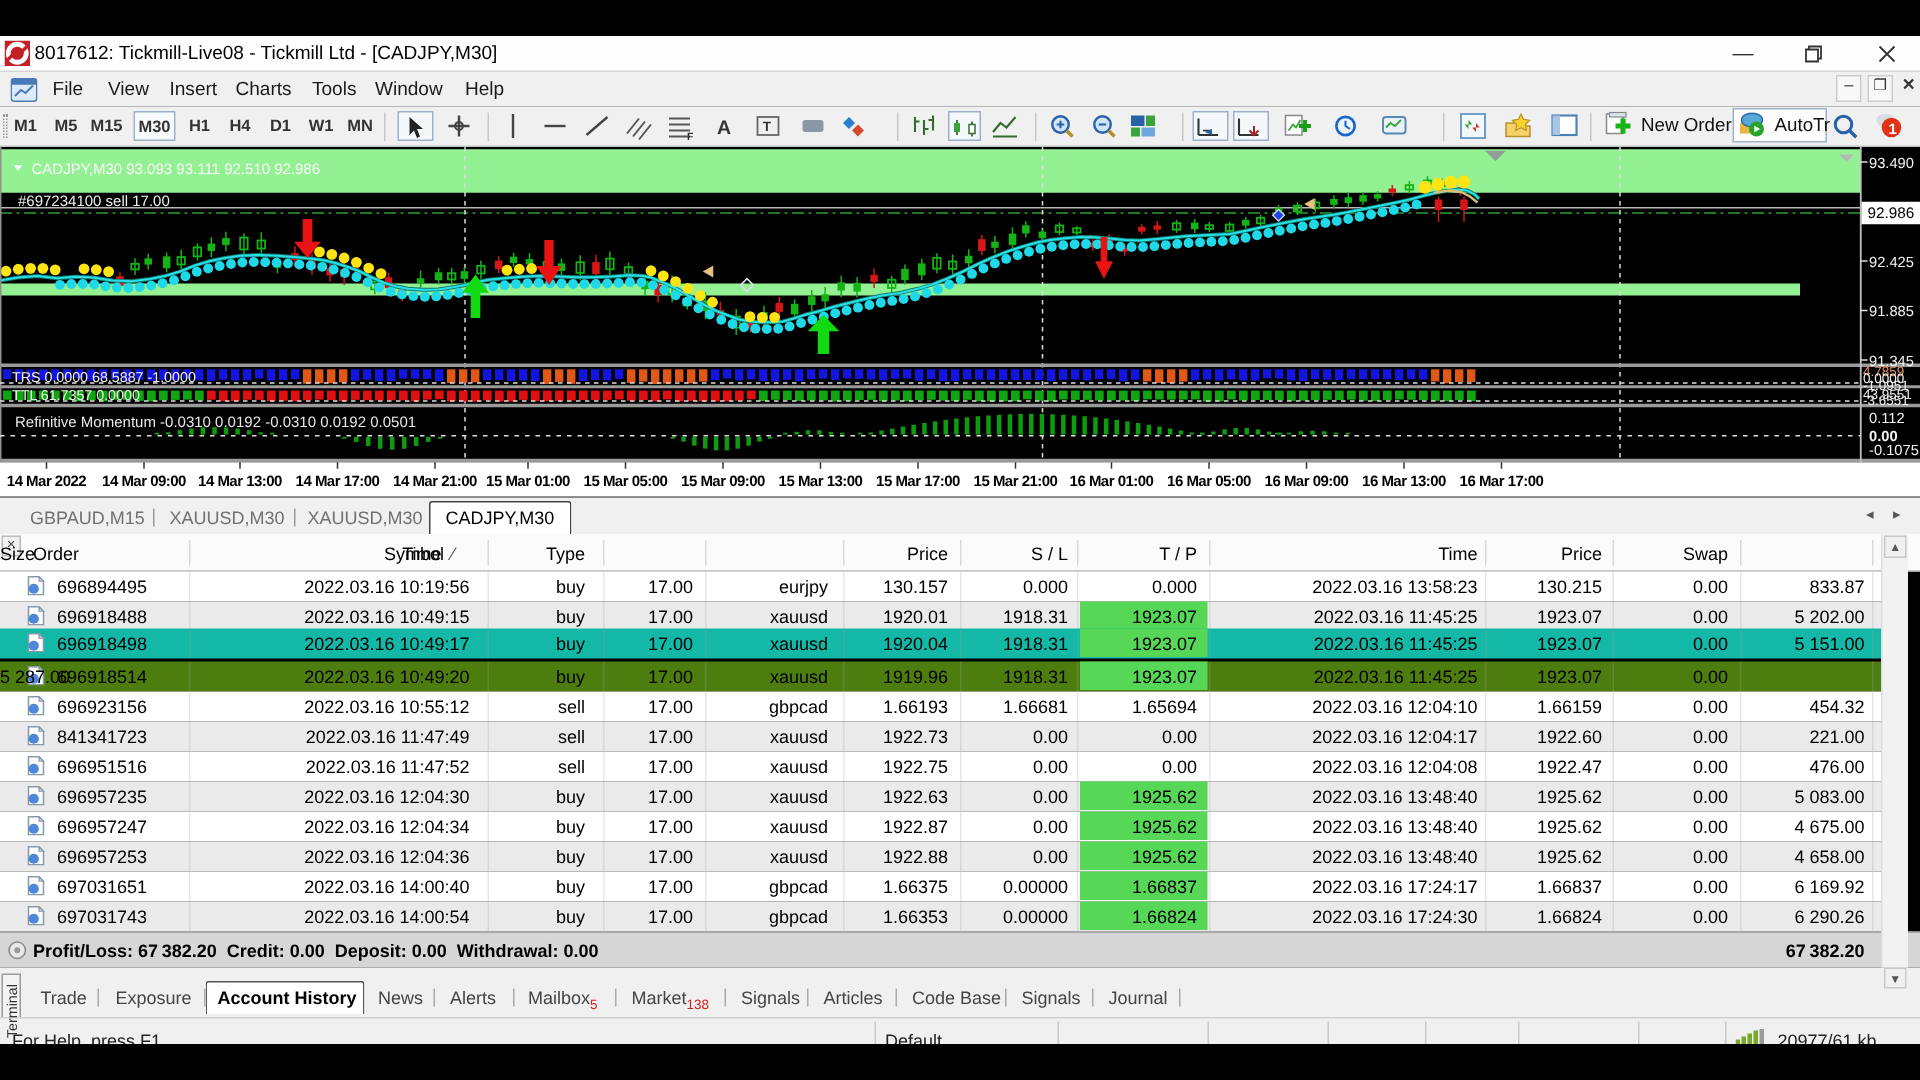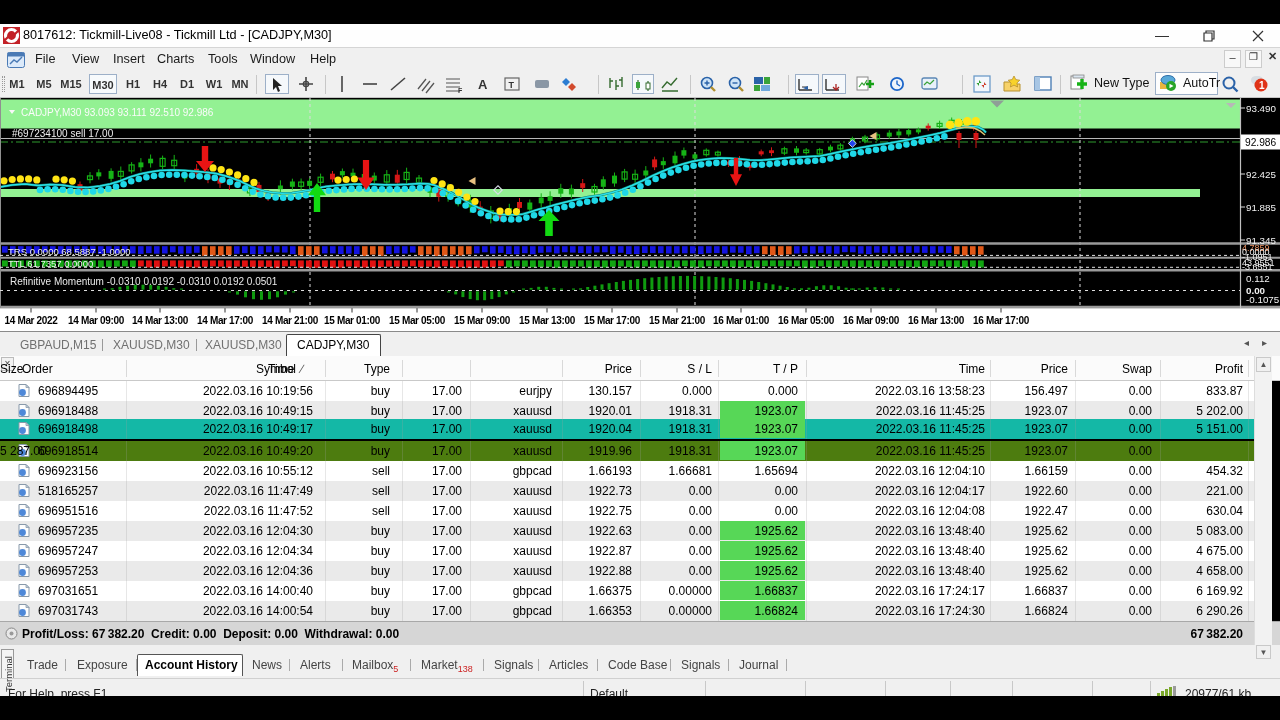--- a/index.html
+++ b/index.html
@@ -162,21 +162,21 @@
     <span style="position:absolute;left:1033px;top:3px;width:22px;height:20px;"><svg width="20" height="20" viewBox="0 0 20 20">
         <rect x="2" y="3" width="16" height="13" fill="#fff" stroke="#4d7fb5" stroke-width="1.4"></rect>
         <rect x="2" y="3" width="5" height="13" fill="#a8c6e4"></rect>
       </svg></span>
     <i class="vsep" style="left:1060px"></i>
     <span style="position:absolute;left:1068px;top:3px;width:24px;height:20px;"><svg width="20" height="20" viewBox="0 0 20 20">
         <rect x="3" y="2" width="11" height="13" fill="#fff" stroke="#888"></rect>
         <rect x="5" y="1" width="11" height="3" fill="#d9e4ef" stroke="#888" stroke-width="0.8"></rect>
         <path d="M9 10 h10 M14 5 v10" stroke="#17b317" stroke-width="3.4"></path>
       </svg></span>
-    <span style="position:absolute;left:1094px;top:5px;font-size:12.5px;color:#111;font-weight:normal">New Type</span>
+    <span style="position:absolute;left:1094px;top:5px;font-size:12.5px;color:#111;font-weight:normal">New Order</span>
     <span style="position:absolute;left:1155px;top:1px;width:63px;height:23px;border:1px solid #9db0c8;background:#fdfdfd"></span>
     <span style="position:absolute;left:1158px;top:2px;width:22px;height:20px;"><svg width="20" height="20" viewBox="0 0 20 20">
         <path d="M2 9 h10 v7 H2z" fill="#e9b53f"></path>
         <ellipse cx="10" cy="7" rx="7" ry="4.5" fill="#58a8d8" stroke="#2d6da8"></ellipse>
         <circle cx="13" cy="13" r="5" fill="#28a428"></circle>
         <path d="M11.5 10.8 l4 2.2 -4 2.2z" fill="#fff"></path>
       </svg></span>
     <span style="position:absolute;left:1183px;top:5px;font-size:12.5px;color:#111;font-weight:normal">AutoTr</span>
     <span style="position:absolute;left:1220px;top:3px;width:22px;height:20px;"><svg width="20" height="20" viewBox="0 0 20 20">
         <circle cx="9" cy="9" r="5.5" fill="none" stroke="#2a62a8" stroke-width="2"></circle>
@@ -953,21 +953,20 @@
   <span style="position:absolute;left:0;width:390px;top:6px;text-align:right;display:inline-block">Type</span>
     <span style="position:absolute;left:0;width:303px;top:6px;text-align:right;display:inline-block">Time&nbsp;&nbsp;<span style="color:#555">∕</span></span>
     <span style="position:absolute;left:0;width:462px;top:6px;text-align:left;display:inline-block">Size</span>
     <span style="position:absolute;left:0;width:552px;top:6px;text-align:center;display:inline-block">Symbol</span>
     <span style="position:absolute;left:0;width:632px;top:6px;text-align:right;display:inline-block">Price</span>
     <span style="position:absolute;left:0;width:798px;top:6px;text-align:right;display:inline-block">T / P</span>
     <span style="position:absolute;left:0;width:712px;top:6px;text-align:right;display:inline-block">S / L</span>
     <span style="position:absolute;left:0;width:985px;top:6px;text-align:right;display:inline-block">Time</span>
     <span style="position:absolute;left:0;width:1068px;top:6px;text-align:right;display:inline-block">Price</span>
     <span style="position:absolute;left:0;width:1152px;top:6px;text-align:right;display:inline-block">Swap</span>
-    <span style="position:absolute;left:0;width:1243px;top:6px;text-align:right;display:inline-block">Profit</span>
     <i style="position:absolute;left:126px;top:4px;width:1px;height:17px;background:#d9d9d9"></i>
     <i style="position:absolute;left:325px;top:4px;width:1px;height:17px;background:#d9d9d9"></i>
     <i style="position:absolute;left:402px;top:4px;width:1px;height:17px;background:#d9d9d9"></i>
     <i style="position:absolute;left:470px;top:4px;width:1px;height:17px;background:#d9d9d9"></i>
     <i style="position:absolute;left:562px;top:4px;width:1px;height:17px;background:#d9d9d9"></i>
     <i style="position:absolute;left:640px;top:4px;width:1px;height:17px;background:#d9d9d9"></i>
     <i style="position:absolute;left:718px;top:4px;width:1px;height:17px;background:#d9d9d9"></i>
     <i style="position:absolute;left:806px;top:4px;width:1px;height:17px;background:#d9d9d9"></i>
     <i style="position:absolute;left:990px;top:4px;width:1px;height:17px;background:#d9d9d9"></i>
     <i style="position:absolute;left:1075px;top:4px;width:1px;height:17px;background:#d9d9d9"></i>
@@ -983,21 +982,21 @@
     </svg>
     <span style="position:absolute;left:38px;top:3px">696894495</span>
     <span style="position:absolute;left:0;width:313px;top:3px;text-align:right;display:inline-block">2022.03.16 10:19:56</span>
     <span style="position:absolute;left:0;width:390px;top:3px;text-align:right;display:inline-block">buy</span>
     <span style="position:absolute;left:0;width:462px;top:3px;text-align:right;display:inline-block">17.00</span>
     <span style="position:absolute;left:0;width:552px;top:3px;text-align:right;display:inline-block">eurjpy</span>
     <span style="position:absolute;left:0;width:632px;top:3px;text-align:right;display:inline-block">130.157</span>
     <span style="position:absolute;left:0;width:712px;top:3px;text-align:right;display:inline-block">0.000</span>
     <span style="position:absolute;left:0;width:798px;top:3px;text-align:right;display:inline-block">0.000</span>
     <span style="position:absolute;left:0;width:985px;top:3px;text-align:right;display:inline-block">2022.03.16 13:58:23</span>
-    <span style="position:absolute;left:0;width:1068px;top:3px;text-align:right;display:inline-block">156.497</span>
+    <span style="position:absolute;left:0;width:1068px;top:3px;text-align:right;display:inline-block">130.215</span>
     <span style="position:absolute;left:0;width:1152px;top:3px;text-align:right;display:inline-block">0.00</span>
     <span style="position:absolute;left:0;width:1243px;top:3px;text-align:right;display:inline-block">833.87</span>
     <i style="position:absolute;left:126px;top:0;width:1px;height:20px;background:rgba(160,160,160,0.25)"></i>
     <i style="position:absolute;left:325px;top:0;width:1px;height:20px;background:rgba(160,160,160,0.25)"></i>
     <i style="position:absolute;left:402px;top:0;width:1px;height:20px;background:rgba(160,160,160,0.25)"></i>
     <i style="position:absolute;left:470px;top:0;width:1px;height:20px;background:rgba(160,160,160,0.25)"></i>
     <i style="position:absolute;left:562px;top:0;width:1px;height:20px;background:rgba(160,160,160,0.25)"></i>
     <i style="position:absolute;left:640px;top:0;width:1px;height:20px;background:rgba(160,160,160,0.25)"></i>
     <i style="position:absolute;left:718px;top:0;width:1px;height:20px;background:rgba(160,160,160,0.25)"></i>
     <i style="position:absolute;left:806px;top:0;width:1px;height:20px;background:rgba(160,160,160,0.25)"></i>
@@ -1132,21 +1131,21 @@
     <i style="position:absolute;left:1075px;top:0;width:1px;height:20px;background:rgba(160,160,160,0.25)"></i>
     <i style="position:absolute;left:1160px;top:0;width:1px;height:20px;background:rgba(160,160,160,0.25)"></i>
     <i style="position:absolute;left:1248px;top:0;width:1px;height:20px;background:rgba(160,160,160,0.25)"></i>
   </div>
 <div class="rw" style="top:481px;background:#eaeaea">
     <svg width="12" height="13" viewBox="0 0 12 13" style="position:absolute;left:18px;top:3px">
       <path d="M1 .5 h7 l3 3 v9 h-10 z" fill="#fdfdfd" stroke="#8899aa" stroke-width="1"></path>
       <path d="M8 .5 v3 h3 z" fill="#cdd8e2" stroke="#8899aa" stroke-width="0.8"></path>
       <circle cx="4.5" cy="8.5" r="3.4" fill="#3b7bd4" opacity="0.9"></circle>
     </svg>
-    <span style="position:absolute;left:38px;top:3px">518165257</span>
+    <span style="position:absolute;left:38px;top:3px">841341723</span>
     <span style="position:absolute;left:0;width:313px;top:3px;text-align:right;display:inline-block">2022.03.16 11:47:49</span>
     <span style="position:absolute;left:0;width:390px;top:3px;text-align:right;display:inline-block">sell</span>
     <span style="position:absolute;left:0;width:462px;top:3px;text-align:right;display:inline-block">17.00</span>
     <span style="position:absolute;left:0;width:552px;top:3px;text-align:right;display:inline-block">xauusd</span>
     <span style="position:absolute;left:0;width:632px;top:3px;text-align:right;display:inline-block">1922.73</span>
     <span style="position:absolute;left:0;width:712px;top:3px;text-align:right;display:inline-block">0.00</span>
     <span style="position:absolute;left:0;width:798px;top:3px;text-align:right;display:inline-block">0.00</span>
     <span style="position:absolute;left:0;width:985px;top:3px;text-align:right;display:inline-block">2022.03.16 12:04:17</span>
     <span style="position:absolute;left:0;width:1068px;top:3px;text-align:right;display:inline-block">1922.60</span>
     <span style="position:absolute;left:0;width:1152px;top:3px;text-align:right;display:inline-block">0.00</span>
@@ -1174,21 +1173,21 @@
     <span style="position:absolute;left:0;width:313px;top:3px;text-align:right;display:inline-block">2022.03.16 11:47:52</span>
     <span style="position:absolute;left:0;width:390px;top:3px;text-align:right;display:inline-block">sell</span>
     <span style="position:absolute;left:0;width:462px;top:3px;text-align:right;display:inline-block">17.00</span>
     <span style="position:absolute;left:0;width:552px;top:3px;text-align:right;display:inline-block">xauusd</span>
     <span style="position:absolute;left:0;width:632px;top:3px;text-align:right;display:inline-block">1922.75</span>
     <span style="position:absolute;left:0;width:712px;top:3px;text-align:right;display:inline-block">0.00</span>
     <span style="position:absolute;left:0;width:798px;top:3px;text-align:right;display:inline-block">0.00</span>
     <span style="position:absolute;left:0;width:985px;top:3px;text-align:right;display:inline-block">2022.03.16 12:04:08</span>
     <span style="position:absolute;left:0;width:1068px;top:3px;text-align:right;display:inline-block">1922.47</span>
     <span style="position:absolute;left:0;width:1152px;top:3px;text-align:right;display:inline-block">0.00</span>
-    <span style="position:absolute;left:0;width:1243px;top:3px;text-align:right;display:inline-block">630.04</span>
+    <span style="position:absolute;left:0;width:1243px;top:3px;text-align:right;display:inline-block">476.00</span>
     <i style="position:absolute;left:126px;top:0;width:1px;height:20px;background:rgba(160,160,160,0.25)"></i>
     <i style="position:absolute;left:325px;top:0;width:1px;height:20px;background:rgba(160,160,160,0.25)"></i>
     <i style="position:absolute;left:402px;top:0;width:1px;height:20px;background:rgba(160,160,160,0.25)"></i>
     <i style="position:absolute;left:470px;top:0;width:1px;height:20px;background:rgba(160,160,160,0.25)"></i>
     <i style="position:absolute;left:562px;top:0;width:1px;height:20px;background:rgba(160,160,160,0.25)"></i>
     <i style="position:absolute;left:640px;top:0;width:1px;height:20px;background:rgba(160,160,160,0.25)"></i>
     <i style="position:absolute;left:718px;top:0;width:1px;height:20px;background:rgba(160,160,160,0.25)"></i>
     <i style="position:absolute;left:806px;top:0;width:1px;height:20px;background:rgba(160,160,160,0.25)"></i>
     <i style="position:absolute;left:990px;top:0;width:1px;height:20px;background:rgba(160,160,160,0.25)"></i>
     <i style="position:absolute;left:1075px;top:0;width:1px;height:20px;background:rgba(160,160,160,0.25)"></i>

